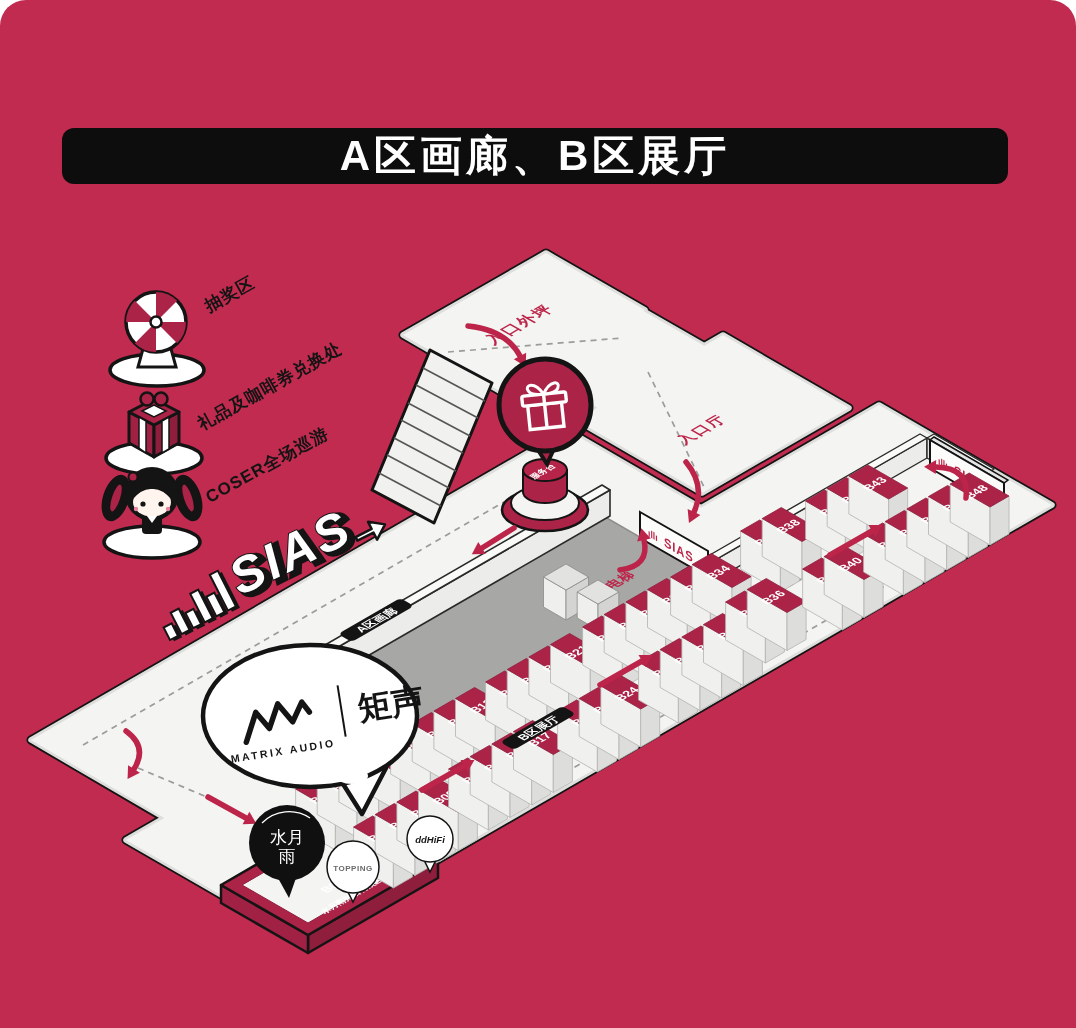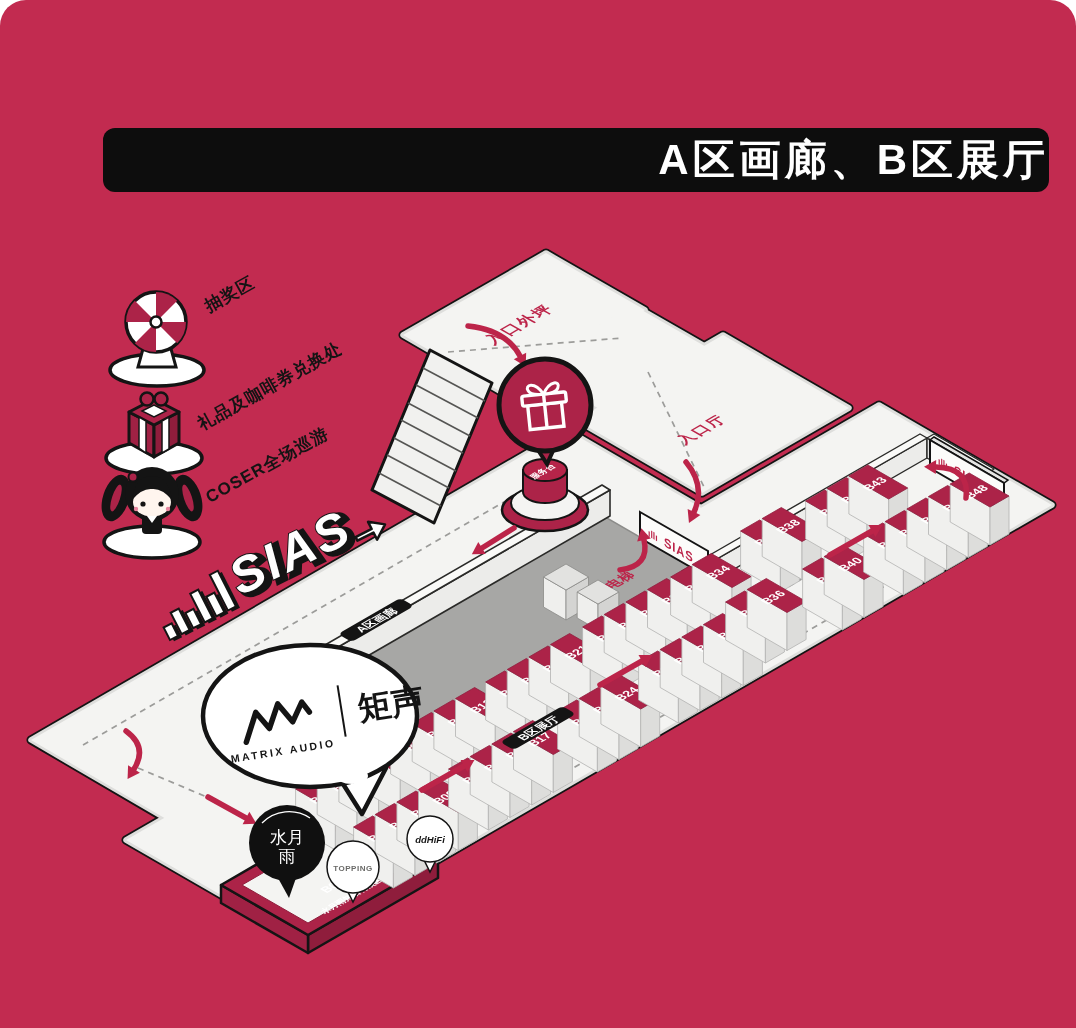--- a/index.html
+++ b/index.html
@@ -1,19 +1,19 @@
 <!DOCTYPE html>
 <html><head>
 <meta charset="utf-8">
 <style>
   html,body{margin:0;padding:0;background:#fff;}
   .stage{position:relative;width:1076px;height:1028px;background:#C22B50;overflow:hidden;
          font-family:"Liberation Sans",sans-serif;border-radius:26px 26px 0 0;}
-  .banner{position:absolute;left:62px;top:128px;width:946px;height:64px;background:#0D0D0D;
-          border-radius:12px;display:flex;align-items:center;justify-content:flex-end;margin-left:41px;}
+  .banner{position:absolute;left:62px;top:128px;width:946px;height:56px;background:#0D0D0D;
+          border-radius:12px;display:flex;align-items:center;justify-content:center;}
   .banner span{color:#fff;font-size:42px;font-weight:900;letter-spacing:4px;}
   .legend-item{position:absolute;}
   .legend-label{position:absolute;color:#141414;font-size:17px;font-weight:800;
                 transform:rotate(-29deg);transform-origin:0 50%;white-space:nowrap;letter-spacing:1px;}
   svg{position:absolute;left:0;top:0;}
   .map{width:1076px;height:1028px;}
   .sias3d{left:140px;top:478px;width:290px;height:200px;}
   text{font-family:"Liberation Sans",sans-serif;}
 </style>
 </head>

